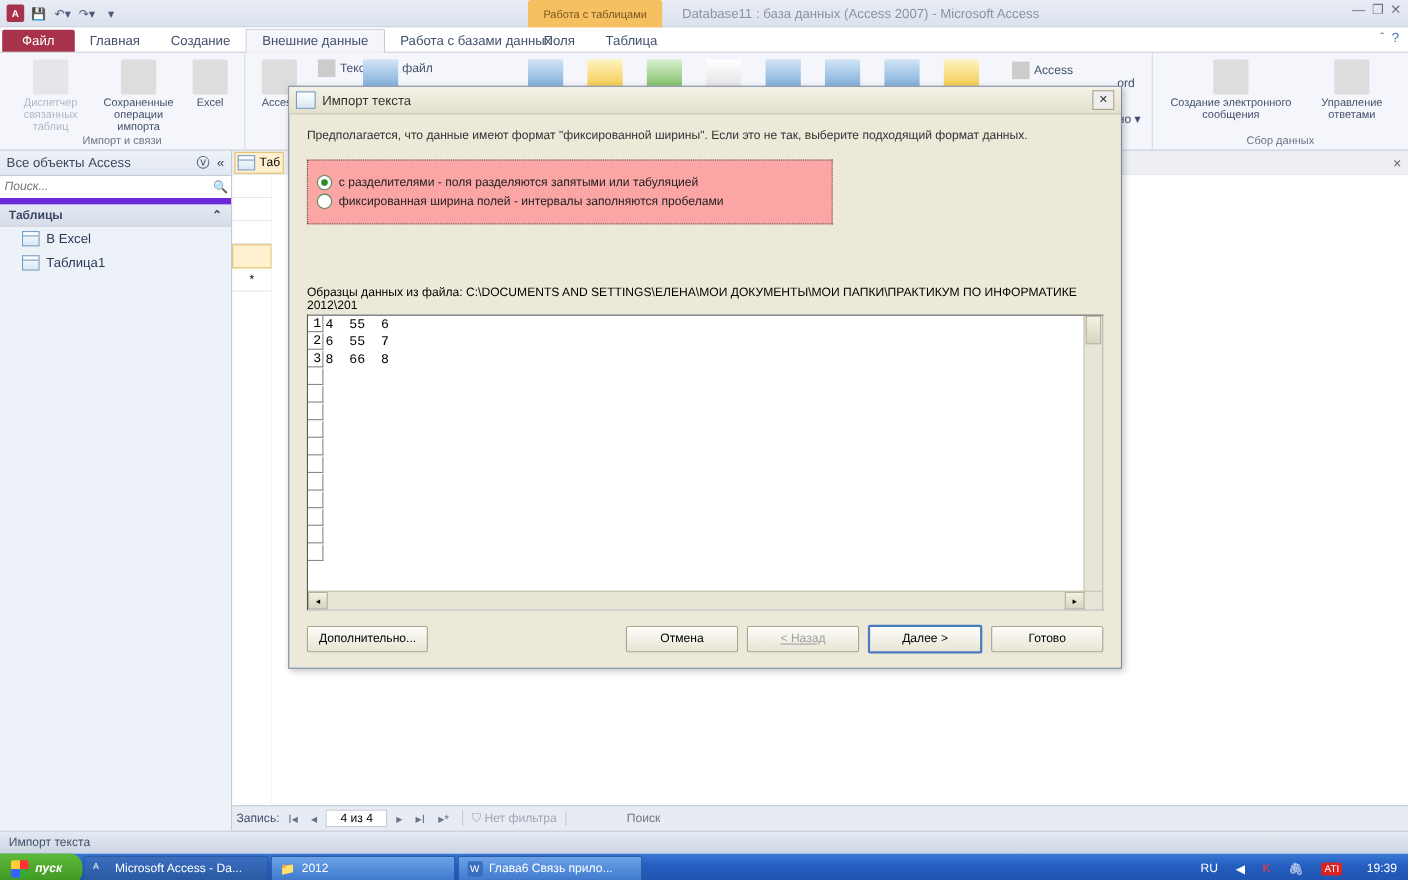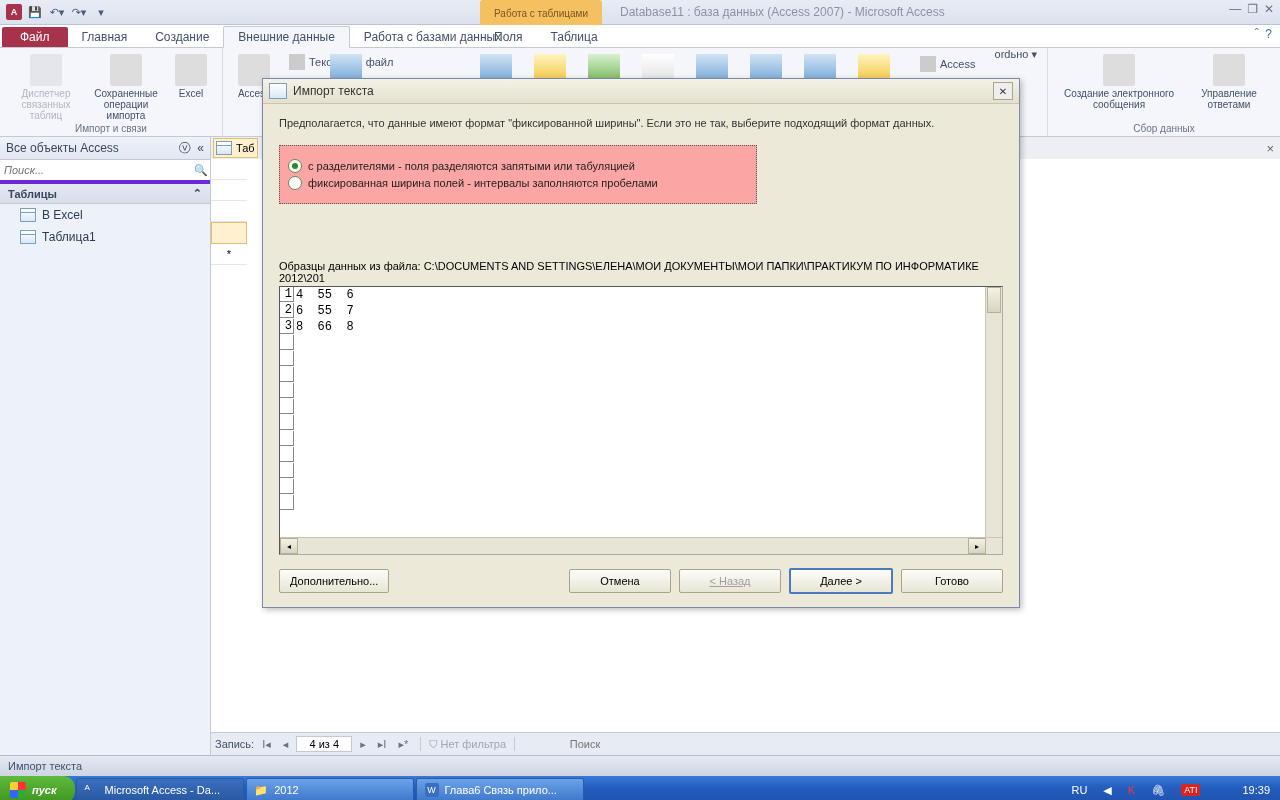--- a/index.html
+++ b/index.html
@@ -23,21 +23,21 @@
 .rbtn{display:flex;flex-direction:column;align-items:center;width:70px;text-align:center;font-size:10px;color:#42506b;gap:2px;padding-top:4px;}
 .rbtn.disabled{color:#b0b6c2;}
 .rbtn .ico{width:32px;height:32px;background:#ddd;border-radius:2px;}
 .rgroup .glabel{font-size:10px;color:#6a7386;text-align:center;}
 .small-btn{display:flex;align-items:center;gap:4px;font-size:11px;color:#42506b;}
 .small-btn .sm-ico{width:16px;height:16px;background:#ccc;}
 .ribbon-overflow-right{position:absolute;right:0;top:0;display:flex;height:88px;}
 .body-area{display:flex;height:618px;}
 .navpane{width:210px;background:#edf1f8;border-right:1px solid #c5c9d3;display:flex;flex-direction:column;}
 .nav-head{height:22px;border-bottom:1px solid #c5c9d3;display:flex;align-items:center;padding:0 6px;justify-content:space-between;background:linear-gradient(#eef2f9,#e2e8f2);font-size:12px;color:#3a475e;}
-.nav-search{height:20px;border-bottom:4px solid #6d28d9;display:flex;align-items:center;background:#fff;margin:0;justify-content:flex-end;}
+.nav-search{height:20px;border-bottom:6px solid #6d28d9;display:flex;align-items:center;background:#fff;margin:0;justify-content:flex-end;}
 .nav-search input{border:none;flex:1;font-size:11px;padding:2px 4px;outline:none;font-style:italic;color:#888;}
 .nav-search .mag{width:18px;text-align:center;color:#84704c;}
 .nav-cat{background:linear-gradient(#e4e9f2,#d7deea);padding:3px 8px;font-size:11px;font-weight:bold;color:#3a475e;display:flex;justify-content:space-between;align-items:center;border-bottom:1px solid #c5c9d3;}
 .nav-item{padding:4px 8px 4px 20px;font-size:12px;color:#2a3a55;display:flex;align-items:center;gap:6px;}
 .tbl-ico{width:14px;height:12px;background:linear-gradient(#fff,#d8e8f5);border:1px solid #7a9fc2;position:relative;}
 .tbl-ico::before{content:"";position:absolute;left:0;right:0;top:3px;height:1px;background:#7a9fc2;}
 .doc-area{flex:1;background:#b9c0ce;position:relative;}
 .doc-tab{position:absolute;left:0;top:0;height:22px;background:#edeff5;border-bottom:1px solid #a7adba;display:flex;align-items:center;width:100%;}
 .doc-tab .dt{background:#fff0d0;border:1px solid #e0c070;padding:2px 2px;margin-left:2px;font-size:11px;display:flex;align-items:center;gap:4px;}
 .doc-tab .close-x{position:absolute;right:6px;color:#666;font-size:13px;cursor:pointer;}
@@ -49,21 +49,21 @@
 .recnav .nav-btn{padding:0 4px;color:#6a7386;cursor:pointer;}
 .recnav input{width:50px;font-size:11px;border:1px solid #c5c9d3;text-align:center;}
 .recnav .sep{width:1px;height:14px;background:#c5c9d3;margin:0 4px;}
 .statusbar{height:20px;background:linear-gradient(#e5eaf2,#cdd5e3);border-top:1px solid #b5bdcc;display:flex;align-items:center;padding:0 8px;font-size:11px;color:#42506b;}
 .taskbar{height:28px;background:linear-gradient(#3b79d6,#245ec0 40%,#1f52ab);display:flex;align-items:center;color:#fff;font-size:11px;position:relative;}
 .start{background:linear-gradient(#5fba3a,#3d9420);height:28px;padding:0 18px 0 10px;display:flex;align-items:center;font-weight:bold;font-style:italic;border-radius:0 12px 12px 0;gap:6px;}
 .start .flag{width:16px;height:16px;background:conic-gradient(#f33 0 25%,#3a3 0 50%,#36f 0 75%,#fc3 0);border-radius:2px;}
 .task-btn{height:22px;margin:0 1px;background:linear-gradient(#6ba2e8,#3f78cc);border:1px solid #2a5aa8;border-radius:2px;padding:0 8px;display:flex;align-items:center;gap:6px;min-width:150px;}
 .task-btn.active{background:linear-gradient(#3a6fc0,#2858a0);}
 .tray{position:absolute;right:4px;display:flex;align-items:center;gap:16px;}
-.tray .clk{padding:0 6px;margin-left:20px;}
+.tray .clk{padding:0 6px;}
 
 .dialog{position:absolute;left:262px;top:78px;width:756px;height:528px;background:#ece9d8;border:1px solid #7a8aa8;box-shadow:2px 2px 6px rgba(0,0,0,.25);display:flex;flex-direction:column;}
 .dlg-title{height:24px;background:linear-gradient(#f4f2e8,#e4e0cc);display:flex;align-items:center;padding:0 6px;font-size:12px;color:#333;justify-content:space-between;border-bottom:1px solid #c8c4b0;}
 .dlg-title .dt-left{display:flex;align-items:center;gap:6px;}
 .dlg-title .dlg-x{width:18px;height:16px;border:1px solid #a8a490;background:#eee;display:flex;align-items:center;justify-content:center;font-size:10px;cursor:pointer;}
 .dlg-body{flex:1;padding:12px 16px 8px 16px;display:flex;flex-direction:column;}
 .dlg-desc{font-size:11px;color:#333;margin-bottom:14px;line-height:1.35;}
 .opt-frame{border:1px solid #c8c4b0;background:#fca5a5;padding:10px 8px;width:460px;}
 .opt-frame.sel{border:1px dotted #555;}
 .radio-row{display:flex;align-items:center;gap:6px;font-size:11px;color:#222;margin:3px 0;}
@@ -156,21 +156,21 @@
     </div>
   </div>
   <div style="padding:6px 4px;">
     <div class="small-btn">
         <div class="sm-ico ico-text"></div>
         <span>Текстовый файл</span>
       </div>
   </div>
 
   <div class="ribbon-overflow-right">
-    <div style="display:flex;justify-content:center;padding-right:10px;font-size:11px;color:#42506b;text-align:center;border-right:1px solid #d6dae4;">
+    <div style="display:flex;flex-direction:column;justify-content:center;padding-right:10px;font-size:11px;color:#42506b;text-align:center;border-right:1px solid #d6dae4;">
       <div>ord</div>
       <div style="height:20px;"></div>
       <div>ьно ▾</div>
     </div>
     <div class="rgroup" style="width:220px;border-right:none;">
       <div class="icons">
         <div class="rbtn" style="width:120px;">
             <div class="ico ico-yellow"></div>
             <span>Создание электронного сообщения</span>
           </div>

